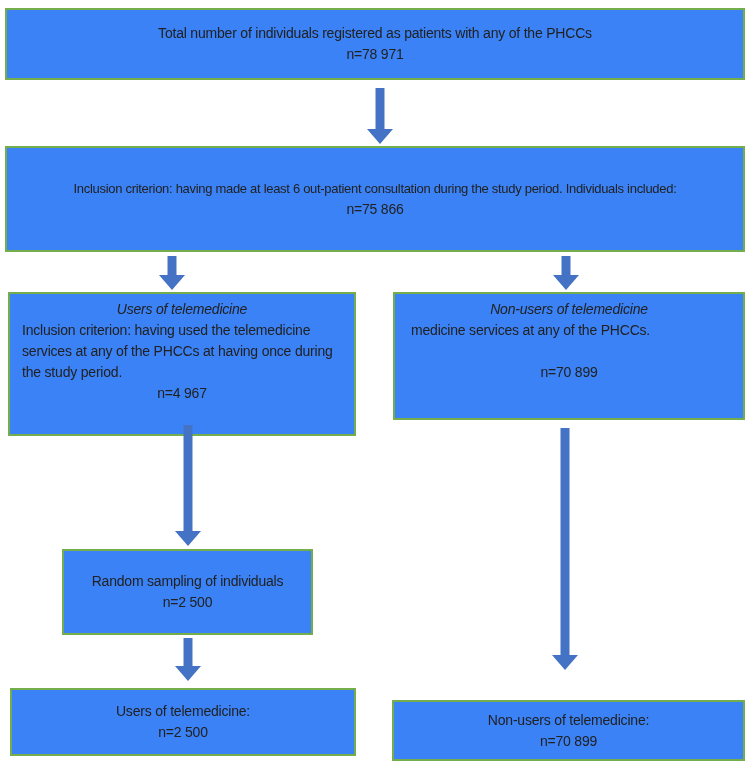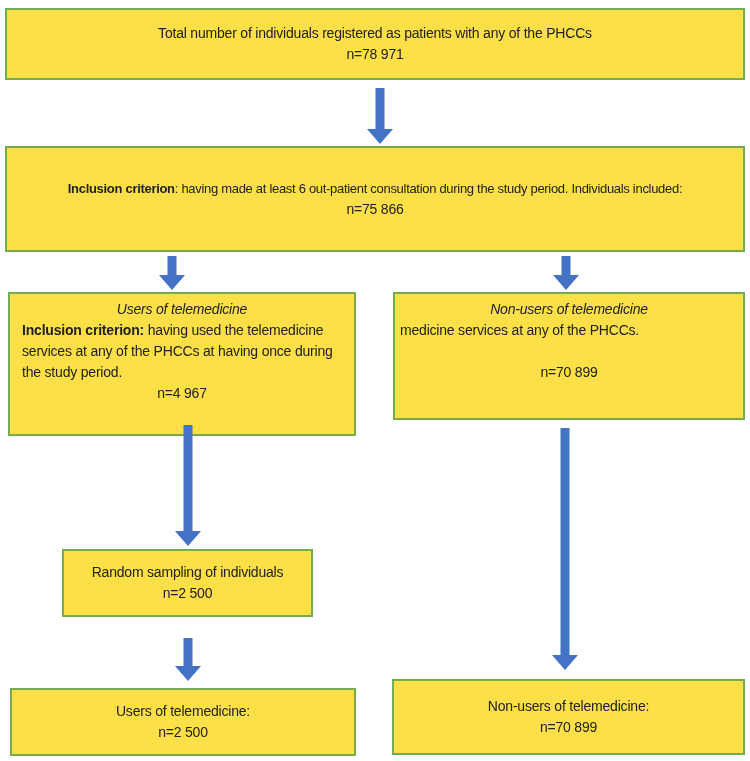--- a/index.html
+++ b/index.html
@@ -15,39 +15,39 @@
     font-family:"Liberation Sans",sans-serif;
     color:var(--text);
     font-size:14px;
     line-height:21px;
     letter-spacing:-0.2px;
     overflow:hidden;
   }
   .fbox{
     position:absolute;
     border:2px solid var(--green);
-    background:#fde047;
+    background:#3b82f6;
     box-sizing:border-box;
   }
   .fbox p{margin:0;white-space:nowrap;}
   .center{text-align:center;}
   .vcenter{display:flex;flex-direction:column;justify-content:center;}
   .italic{font-style:italic;}
-  b{font-weight:bold;}
+  b{font-weight:normal;}
 
   
   .box-total          {left:5px;   top:8px;   width:740px; height:72px;}
   .box-inclusion      {left:5px;   top:146px; width:740px; height:106px;}
   .box-inclusion .long{font-size:13px;letter-spacing:-0.3px;}
   .box-users          {left:8px;   top:292px; width:348px; height:144px; padding:5px 12px;}
-  .box-nonusers       {left:393px; top:292px; width:352px; height:128px; padding:5px 5px;}
+  .box-nonusers       {left:393px; top:292px; width:352px; height:128px; padding:5px 16px;}
   .box-nonusers .nline{margin-top:21px;}
-  .box-sampling       {left:62px;  top:549px; width:251px; height:68px;}
+  .box-sampling       {left:62px;  top:549px; width:251px; height:86px;}
   .box-users-final    {left:10px;  top:688px; width:346px; height:68px;justify-content:center;}
-  .box-nonusers-final {left:392px; top:679px; width:353px; height:76px;}
+  .box-nonusers-final {left:392px; top:700px; width:353px; height:61px;}
 
   
   .arrow{position:absolute;width:26px;}
   .arrow .shaft{
     position:absolute;left:50%;transform:translateX(-50%);
     top:0;bottom:14px;width:9px;background:var(--blue);
   }
   .arrow .head{
     position:absolute;left:50%;transform:translateX(-50%);bottom:0;
     width:0;height:0;

